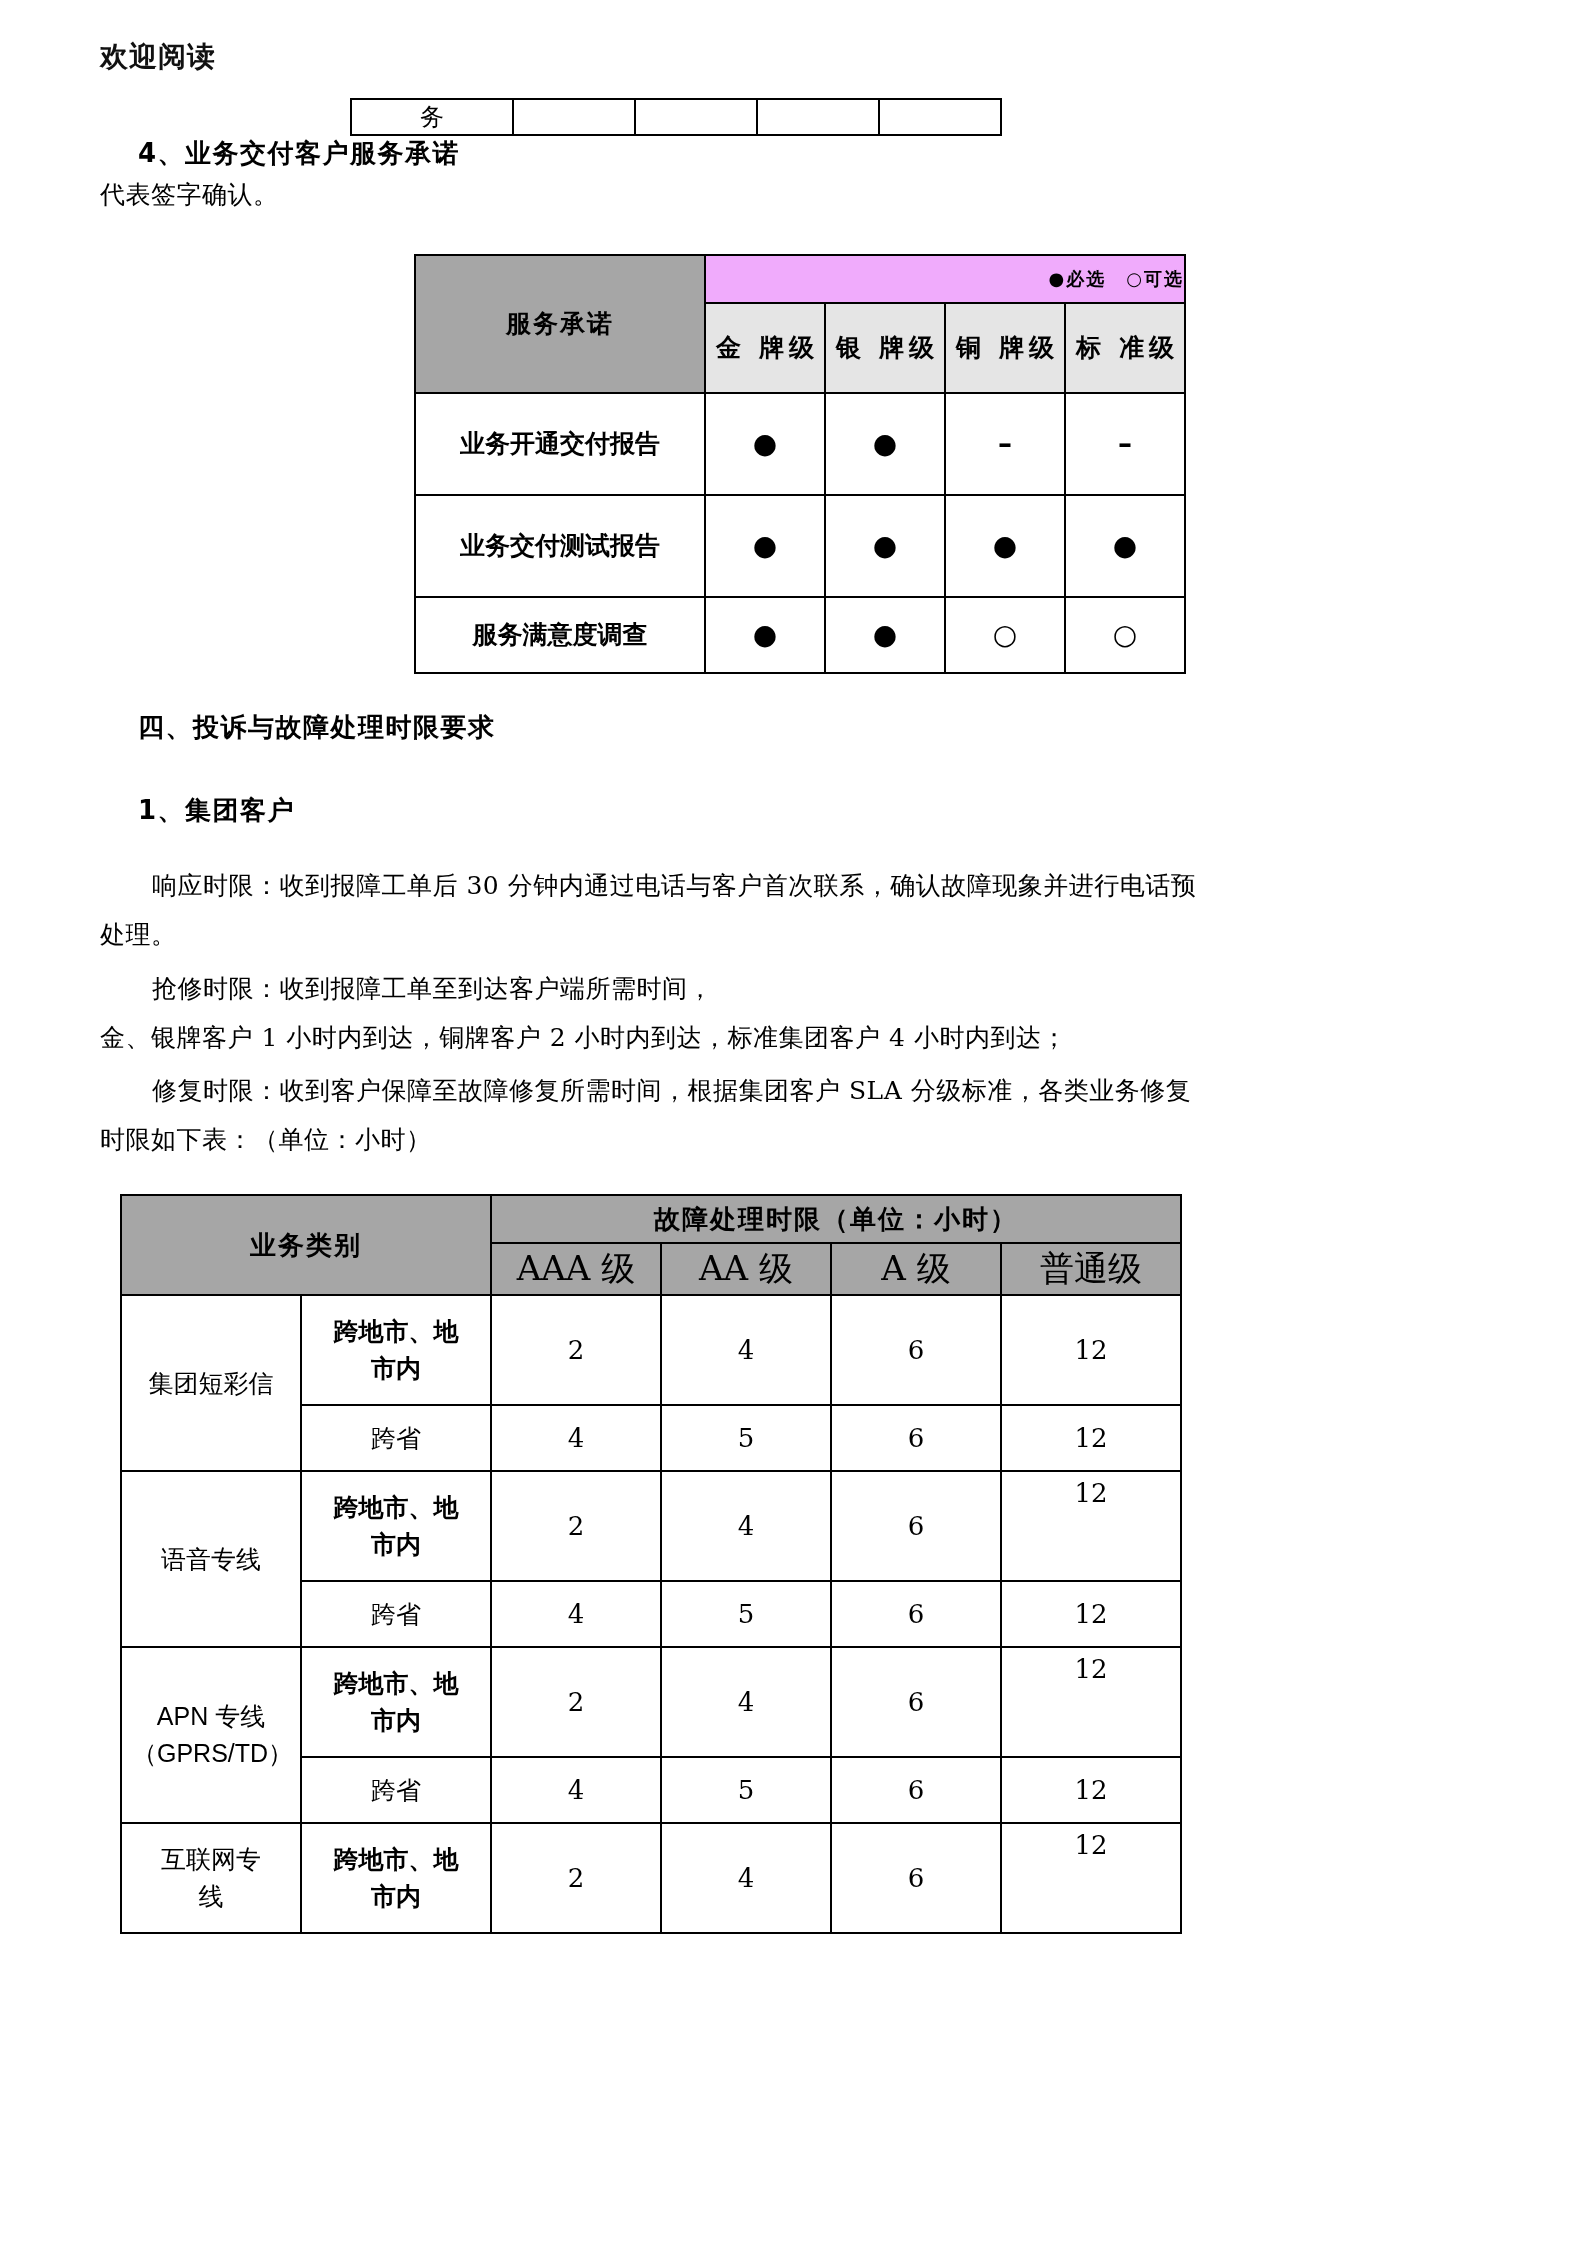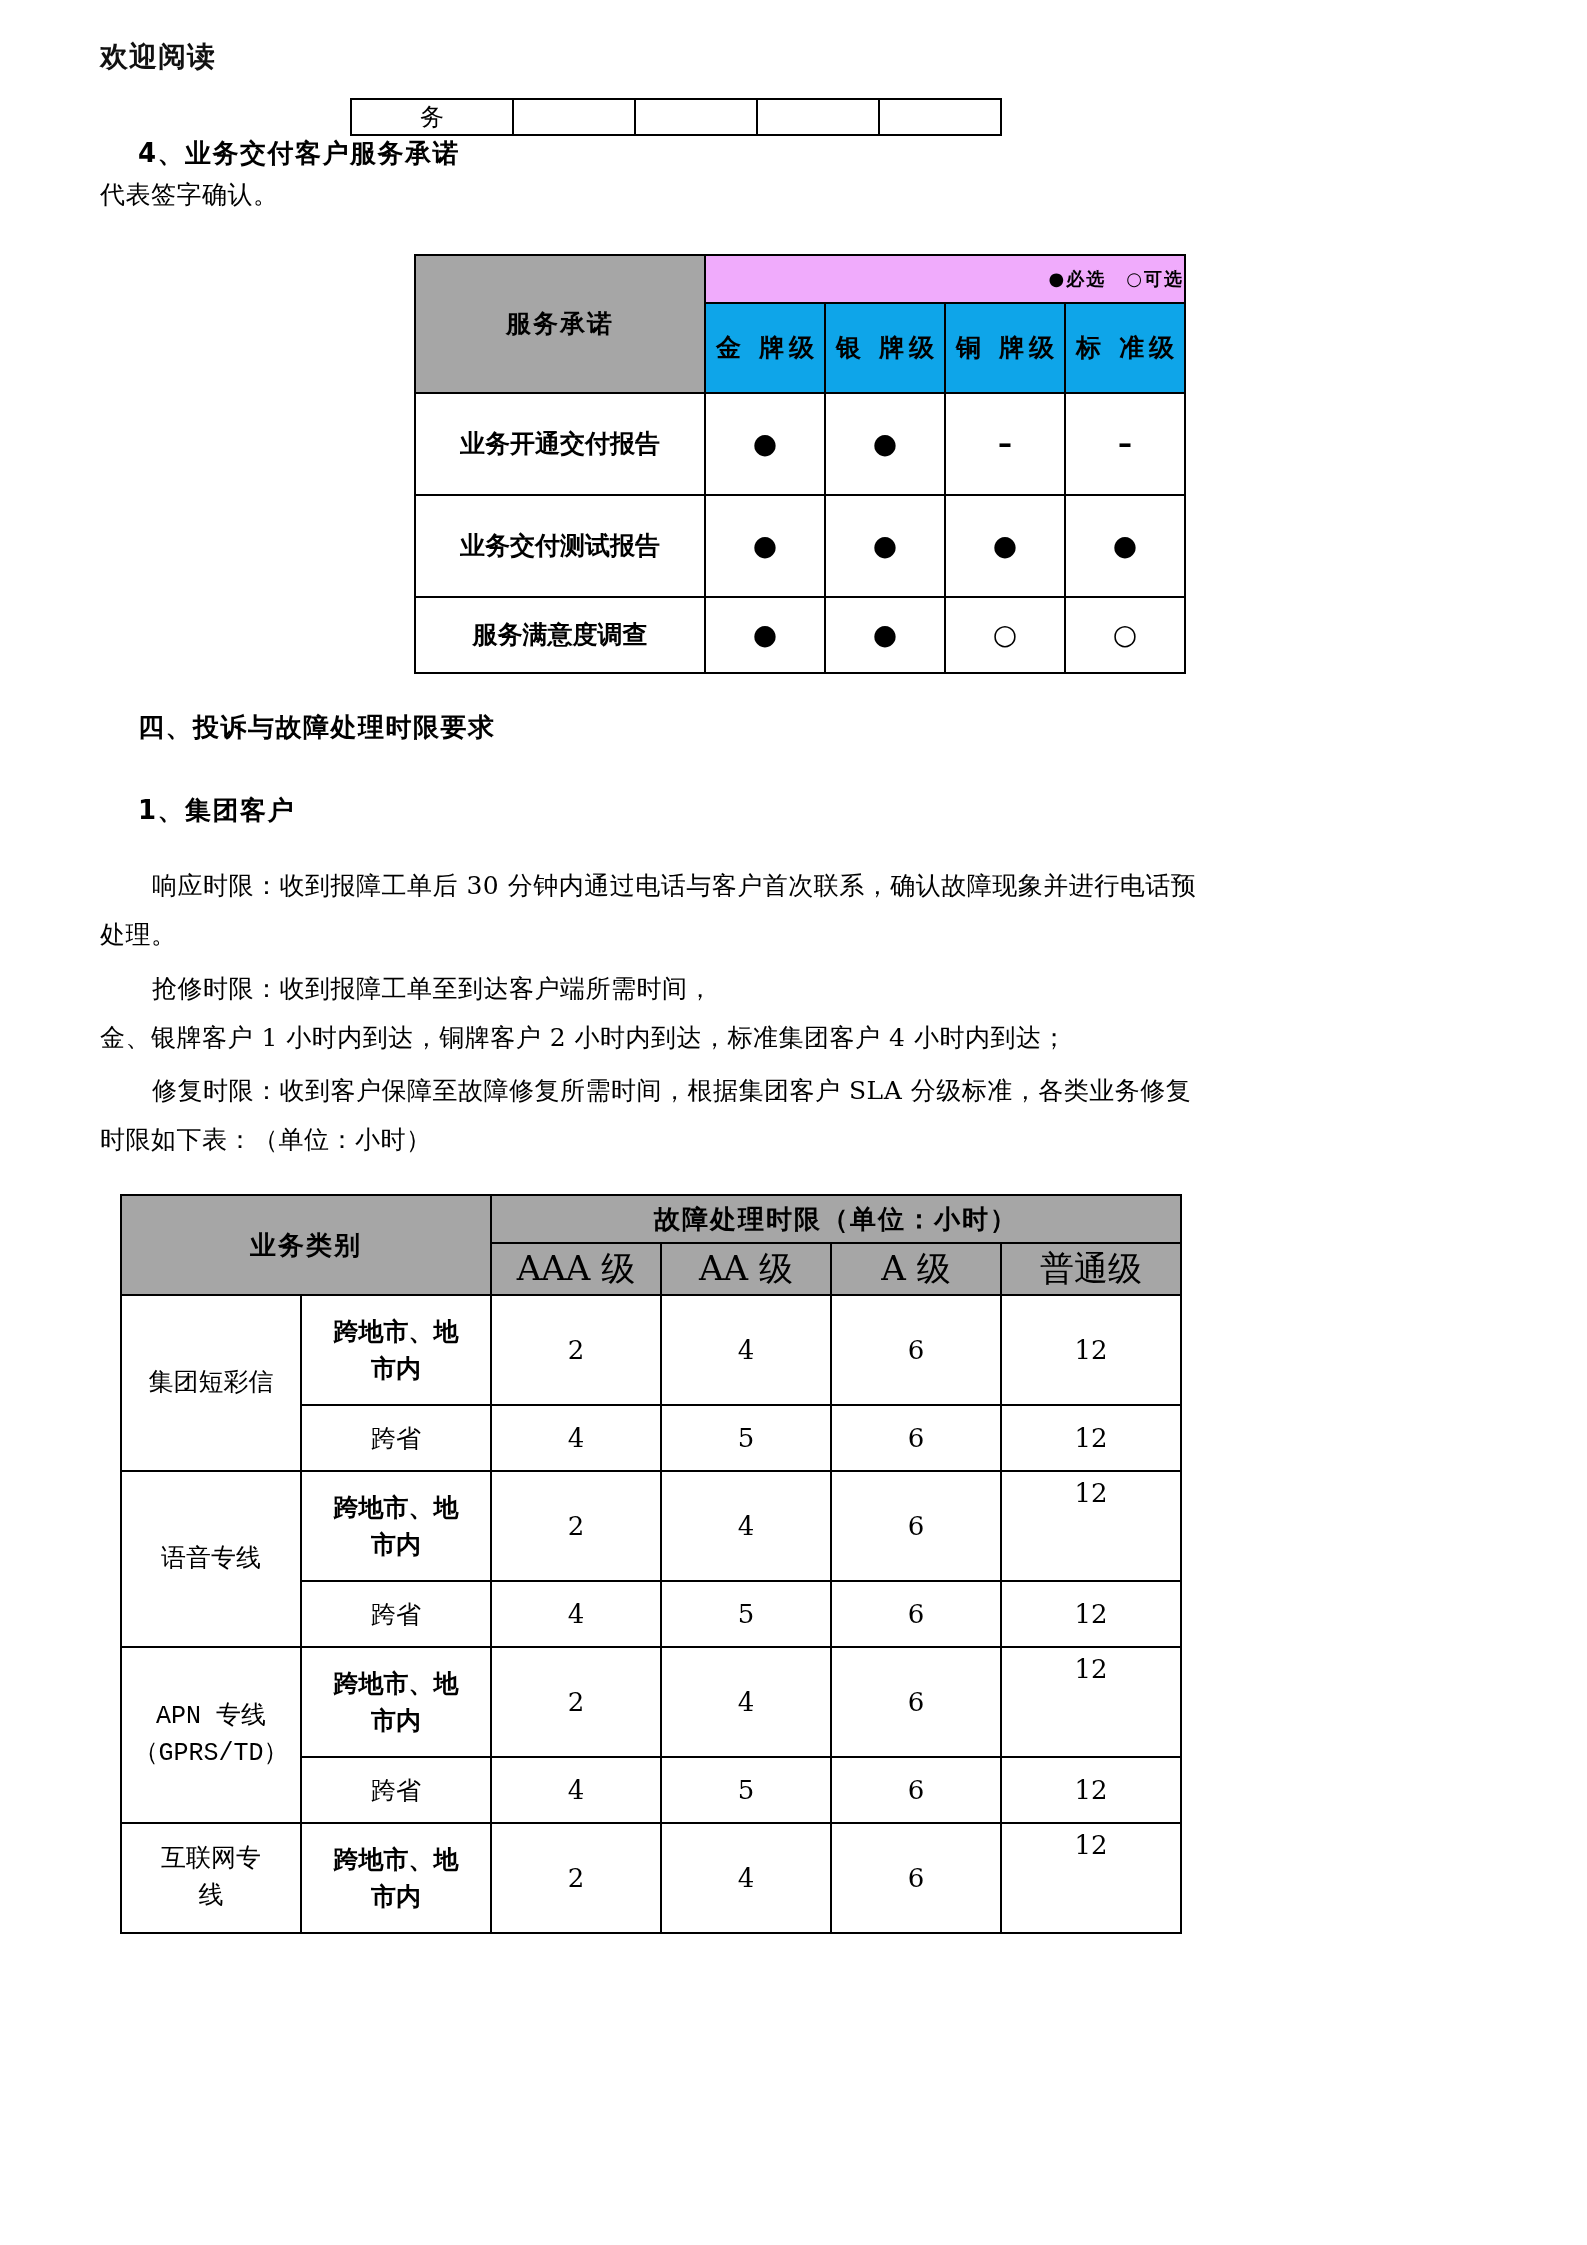--- a/index.html
+++ b/index.html
@@ -110,21 +110,21 @@
   table.commit .hd-legend {
     background: #f0abfc;
     font-family: "DejaVu Sans", sans-serif;
     font-weight: bold;
     font-size: 18px;
     text-align: right;
     height: 46px;
     letter-spacing: 2px;
   }
   table.commit .hd-grade {
-    background: #0ea5e9;
+    background: #e5e5e5;
     font-family: "DejaVu Sans", sans-serif;
     font-weight: bold;
     font-size: 25px;
     height: 80px;
     vertical-align: middle;
     text-align: justify;
     text-align-last: justify;
     padding: 4px 10px 4px 10px;
     line-height: 1.35;
   }
@@ -171,21 +171,21 @@
   table.fault .hd-sub {
     background: #a6a6a6;
     font-family: "DejaVu Serif", serif;
     font-weight: normal;
     font-size: 34px;
     text-align: center;
     vertical-align: middle;
     height: 50px;
   }
   table.fault .cat {
-    font-family: Liberation Mono, monospace;
+    font-family: Liberation Sans, sans-serif;
     font-size: 25px;
     text-align: center;
     vertical-align: middle;
     line-height: 1.5;
     padding: 6px 10px;
   }
   table.fault .scope {
     font-family: "DejaVu Serif", serif;
     font-size: 25px;
     text-align: center;

